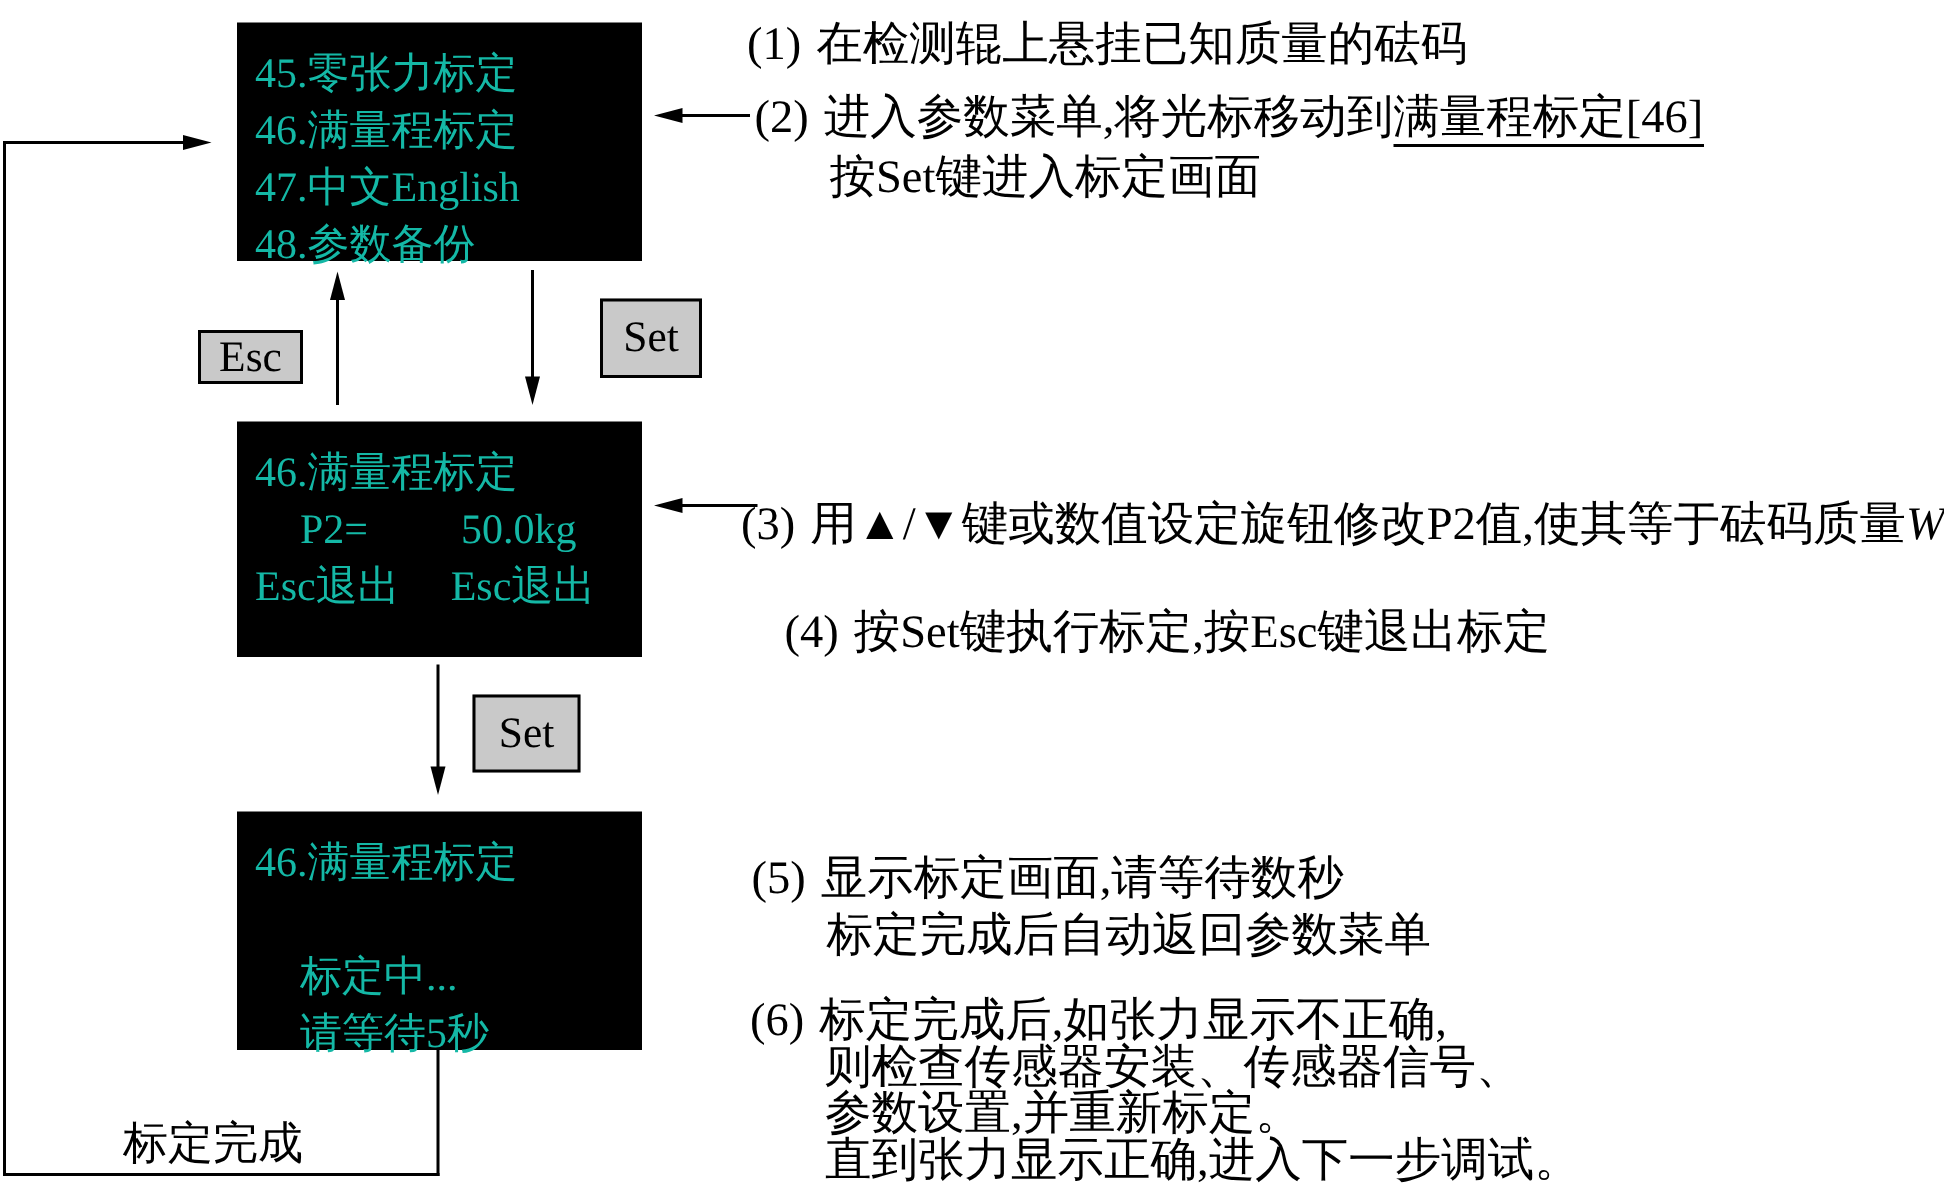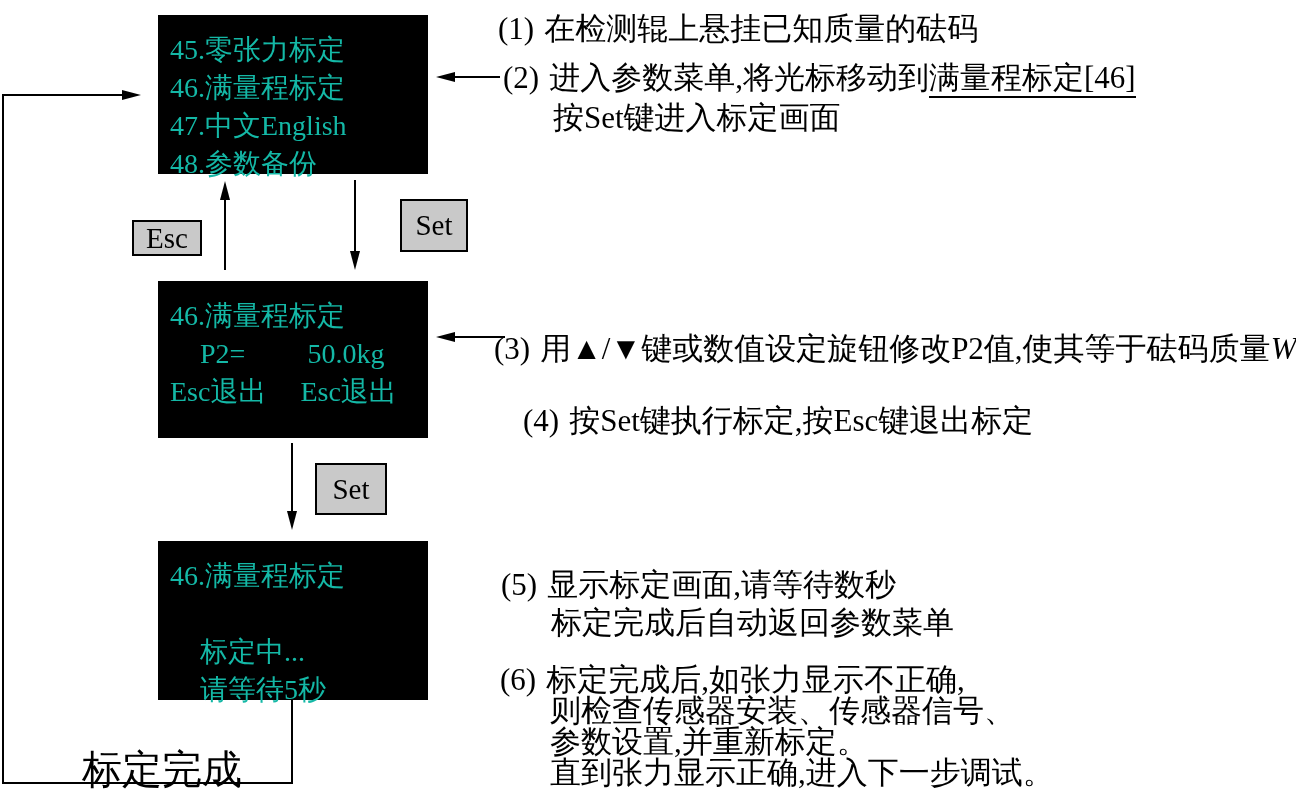--- a/index.html
+++ b/index.html
@@ -27,21 +27,21 @@
   .ah-right{border-left:19px solid #000;border-top:5px solid transparent;border-bottom:5px solid transparent;}
   .ah-left{border-right:19px solid #000;border-top:5px solid transparent;border-bottom:5px solid transparent;}
   .ah-up{border-bottom:19px solid #000;border-left:5px solid transparent;border-right:5px solid transparent;}
   .ah-down{border-top:19px solid #000;border-left:5px solid transparent;border-right:5px solid transparent;}
   
   .step{position:absolute;font-size:31px;line-height:38px;white-space:nowrap;}
   .stepnum{margin-right:10px;}
   .cont{margin-left:50px;}
   .ul{border-bottom:2px solid #000;padding-bottom:1px;text-align:right;}
   .it{font-style:italic;}
-  .loop-label{position:absolute;font-size:40px;white-space:nowrap;}
+  .loop-label{position:absolute;font-size:30px;white-space:nowrap;}
   .tight{line-height:31px;}
 </style>
 </head>
 <body>
 
 <div class="canvas">
 
   <div class="screen" style="left:158px;top:15px;width:270px;height:159px;">
     <div class="sline">45.零张力标定</div>
     <div class="sline">46.满量程标定</div>

